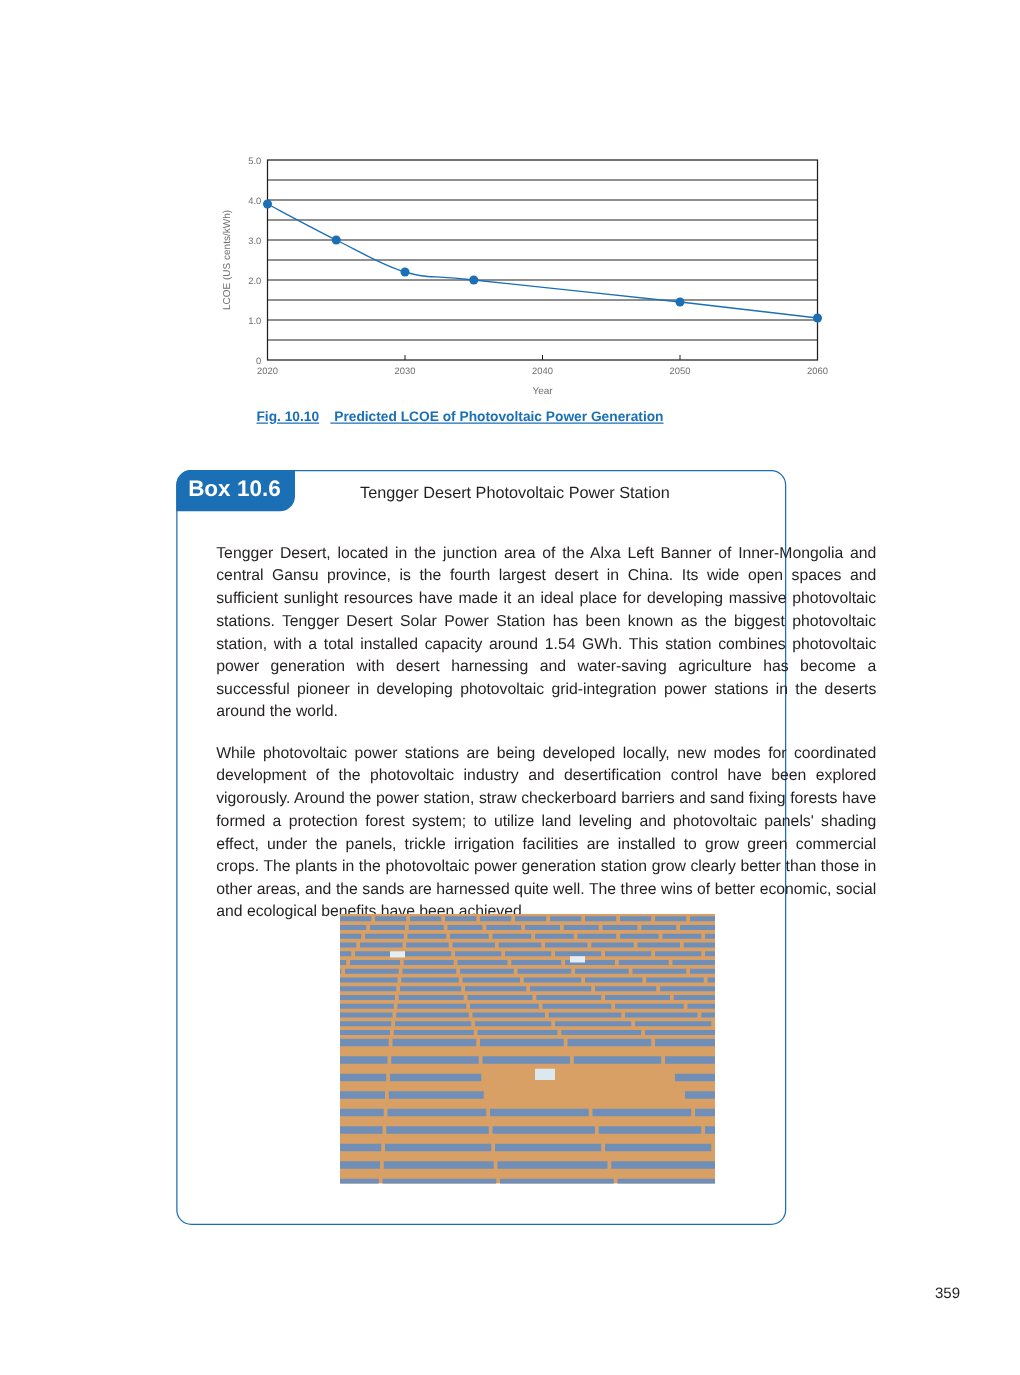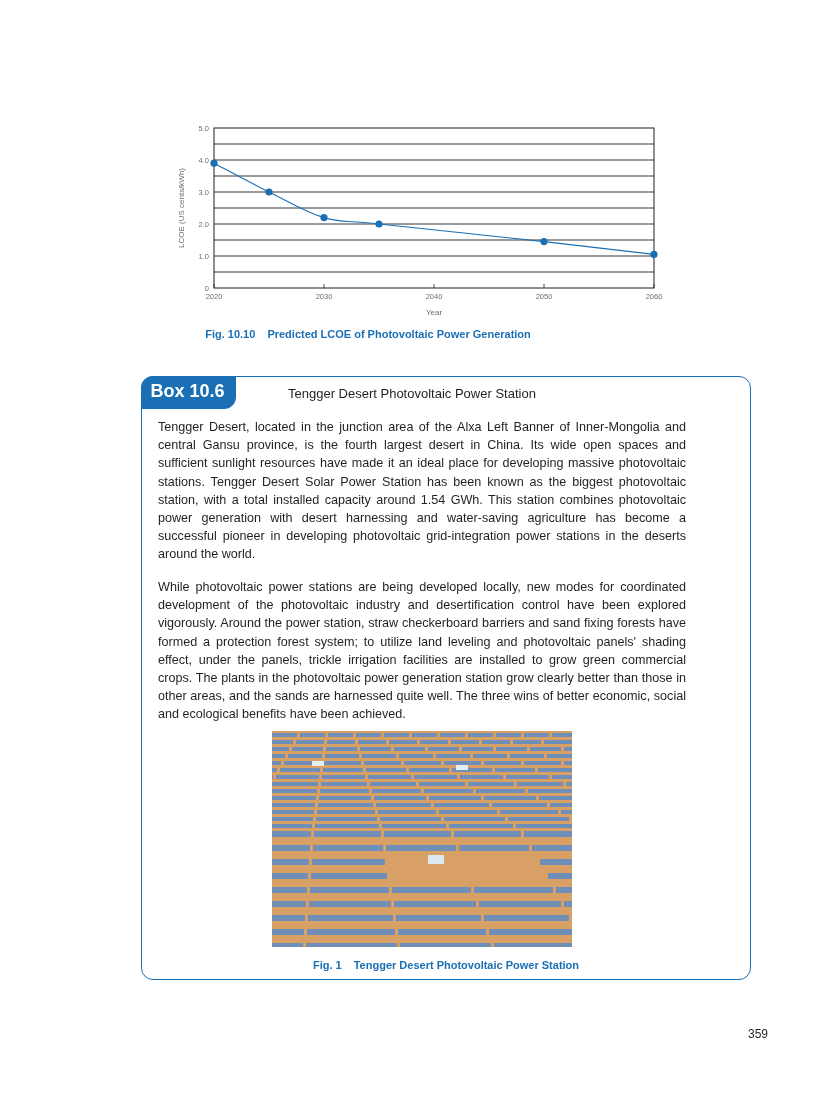--- a/index.html
+++ b/index.html
@@ -1,33 +1,33 @@
 <!DOCTYPE html>
 <html><head>
 <meta charset="utf-8">
 <style>
   html, body { margin: 0; padding: 0; background: #ffffff; }
   body { width: 816px; height: 1100px; position: relative; overflow: hidden;
          font-family: "Liberation Sans", sans-serif; color: #231f20; }
   #chart { position: absolute; left: 160px; top: 115px; width: 520px; height: 210px; }
   #chart text { font-family: "Liberation Sans", sans-serif; fill: #6d6e71; }
   .fig-caption { position: absolute; left: 0; width: 736px; text-align: center;
-                 color: #1a6fb5; font-weight: bold; font-size: 11px; }
+                 color: #1a6fb5; font-weight: bold; font-size: 11px; text-decoration: underline; }
   .fig-caption .num { margin-right: 9px; }
-  #box { position: absolute; left: 141px; top: 376px; width: 610px; height: 604px;
+  #box { position: absolute; left: 141px; top: 376px; width: 488px; height: 604px;
          border: 1.5px solid #1a6fb5; border-radius: 12px; box-sizing: border-box; }
   #box-tab { position: absolute; left: -1.5px; top: -1.5px; width: 95px; height: 33px;
              background: #1a6fb5; border-radius: 12px 0 12px 0; color: #fff;
              font-size: 18px; font-weight: bold; line-height: 31px; padding-left: 10px;
              box-sizing: border-box; }
   #box-tab::after { content: ""; position: absolute; right: -12px; top: 0; width: 24px; height: 33px;
                     background: #1a6fb5; transform: skewX(-14deg); border-radius: 0 10px 8px 0; z-index: -1; }
   #box-title { position: absolute; left: 146px; top: 9px; font-size: 13px; color: #231f20; }
   .box-para { position: absolute; left: 16px; width: 528px; font-size: 12.6px; line-height: 18.2px;
-              text-align: justify; color: #231f20; margin: 0; }
+              text-align: justify; color: #231f20; margin: 15px; }
   #photo { position: absolute; left: 130px; top: 354px; width: 300px; height: 216px; overflow: hidden; }
   #photo-caption { position: absolute; left: 0; width: 100%; top: 582px; text-align: center;
                    color: #1a6fb5; font-weight: bold; font-size: 11px; }
   #page-number { position: absolute; left: 748px; top: 1027px; font-size: 12px; color: #231f20; text-align: center; }
 </style>
 </head>
 <body>
 
 <svg id="chart" xmlns="http://www.w3.org/2000/svg" viewBox="0 0 520 210">
   <g id="grid-lines">
@@ -230,19 +230,15 @@
         <rect x="217" y="198" width="88" height="6" fill="#6f8fb8"></rect>
         <rect x="-60" y="212" width="91" height="6" fill="#6f8fb8"></rect>
         <rect x="34" y="212" width="91" height="6" fill="#6f8fb8"></rect>
         <rect x="128" y="212" width="91" height="6" fill="#6f8fb8"></rect>
         <rect x="222" y="212" width="91" height="6" fill="#6f8fb8"></rect>
         <rect x="40" y="30" width="12" height="5" fill="#e6eef5"></rect>
         <rect x="184" y="34" width="12" height="5" fill="#e6eef5"></rect>
         <rect x="156" y="124" width="16" height="9" fill="#dce8ef"></rect>
       </svg>
   </div>
-  <div id="photo-caption">
-    <span style="margin-right:9px;">Fig. 1</span>
-    <span>Tengger Desert Photovoltaic Power Station</span>
-  </div>
 </div>
 
 <div id="page-number">359</div>
 
 </body></html>

